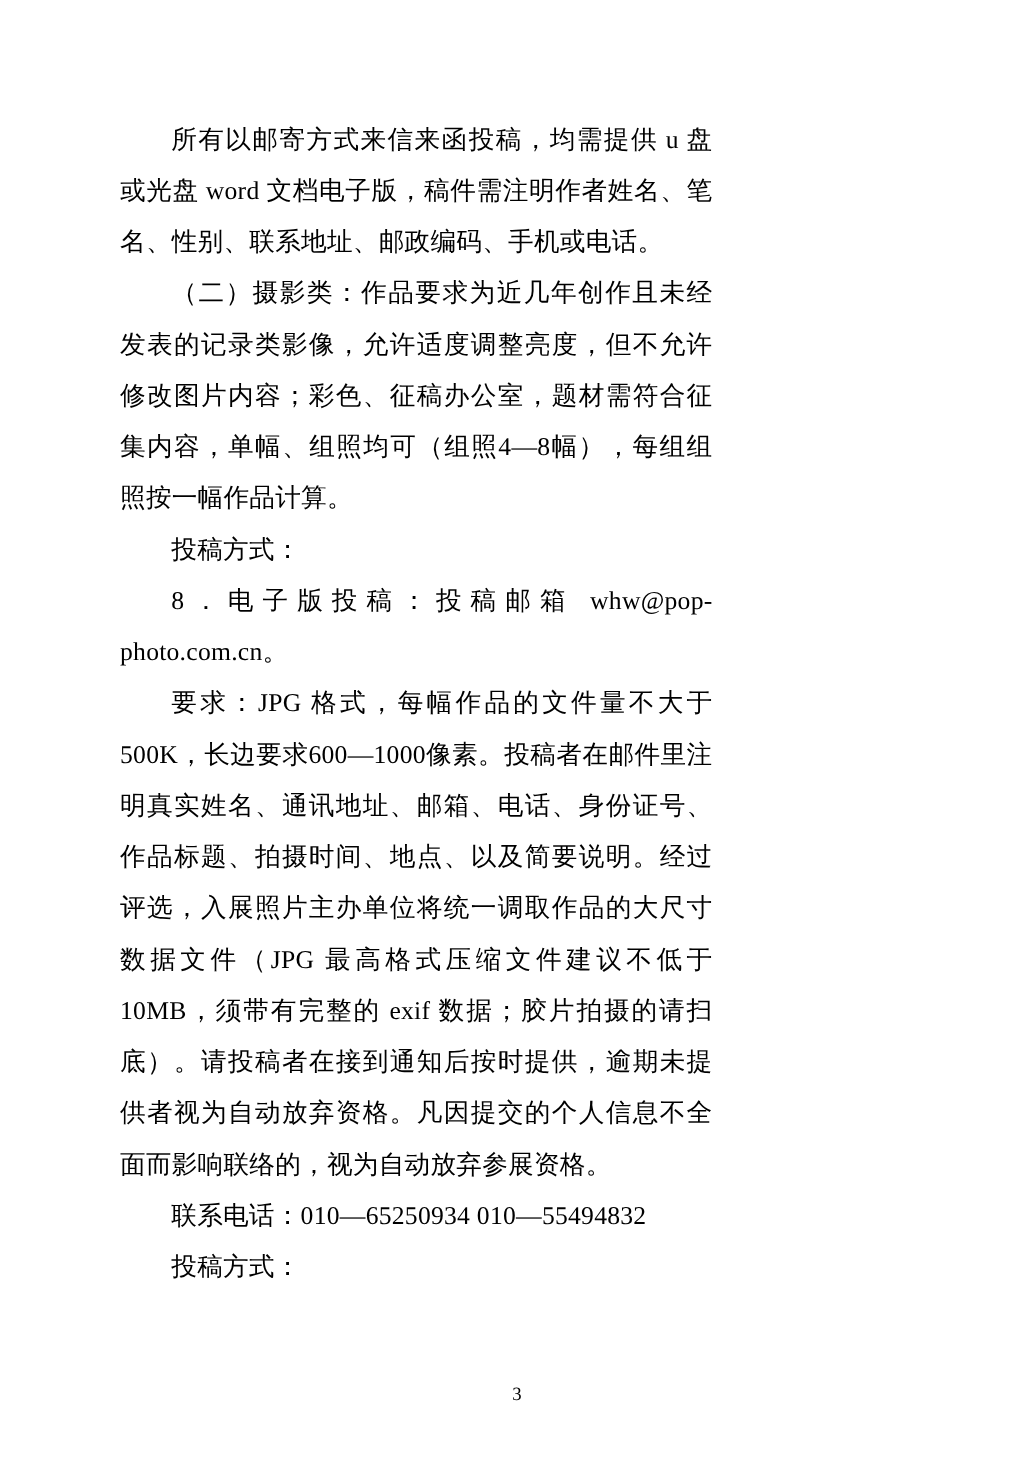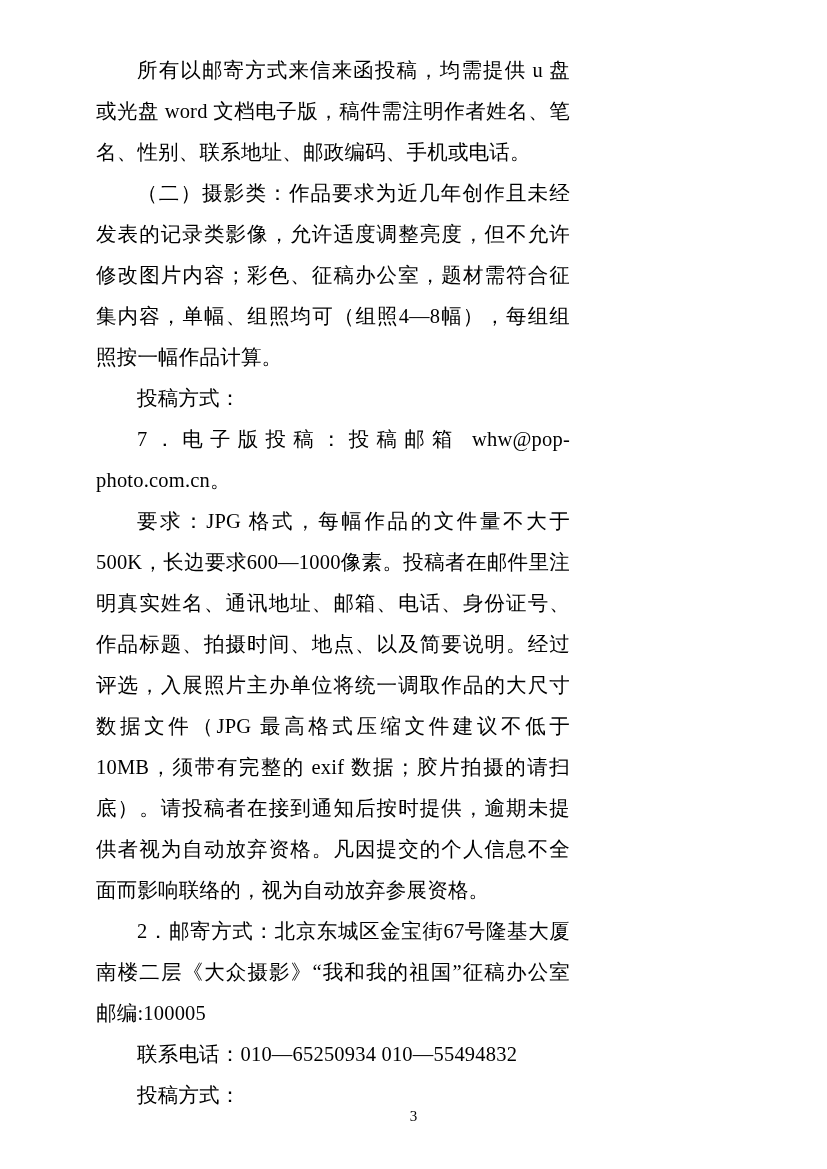--- a/index.html
+++ b/index.html
@@ -12,21 +12,21 @@
     height: 1169px;
     font-family: "Liberation Serif", "DejaVu Serif", serif;
     color: #000000;
     position: relative;
     overflow: hidden;
   }
   .page {
     width: 666px;
     height: 1169px;
     box-sizing: border-box;
-    padding: 50px 96px 60px 96px;
+    padding: 92px 96px 60px 96px;
     position: relative;
   }
   .body-text {
     font-size: 20.5px;
     line-height: 41px;
     text-align: justify;
     text-justify: inter-ideograph;
     letter-spacing: 0.2px;
   }
   .para {
@@ -47,20 +47,19 @@
   }
 </style>
 </head>
 <body>
 
 <div class="page">
   <div class="body-text">
     <p class="para">所有以邮寄方式来信来函投稿，均需提供 u 盘或光盘 word 文档电子版，稿件需注明作者姓名、笔名、性别、联系地址、邮政编码、手机或电话。</p>
     <p class="para">（二）摄影类：作品要求为近几年创作且未经发表的记录类影像，允许适度调整亮度，但不允许修改图片内容；彩色、征稿办公室，题材需符合征集内容，单幅、组照均可（组照4—8幅），每组组照按一幅作品计算。</p>
     <p class="para">投稿方式：</p>
-    <p class="para">7．电子版投稿：投稿邮箱 whw@pop-photo.com.cn。</p>
+    <p class="para">8．电子版投稿：投稿邮箱 whw@pop-photo.com.cn。</p>
     <p class="para">要求：JPG 格式，每幅作品的文件量不大于500K，长边要求600—1000像素。投稿者在邮件里注明真实姓名、通讯地址、邮箱、电话、身份证号、作品标题、拍摄时间、地点、以及简要说明。经过评选，入展照片主办单位将统一调取作品的大尺寸数据文件（JPG 最高格式压缩文件建议不低于10MB，须带有完整的 exif 数据；胶片拍摄的请扫底）。请投稿者在接到通知后按时提供，逾期未提供者视为自动放弃资格。凡因提交的个人信息不全面而影响联络的，视为自动放弃参展资格。</p>
-    <p class="para">2．邮寄方式：北京东城区金宝街67号隆基大厦南楼二层《大众摄影》“我和我的祖国”征稿办公室 邮编:100005</p>
     <p class="para">联系电话：010—65250934 010—55494832</p>
     <p class="para">投稿方式：</p>
   </div>
   <div class="page-number">3</div>
 </div>
 
 </body></html>

